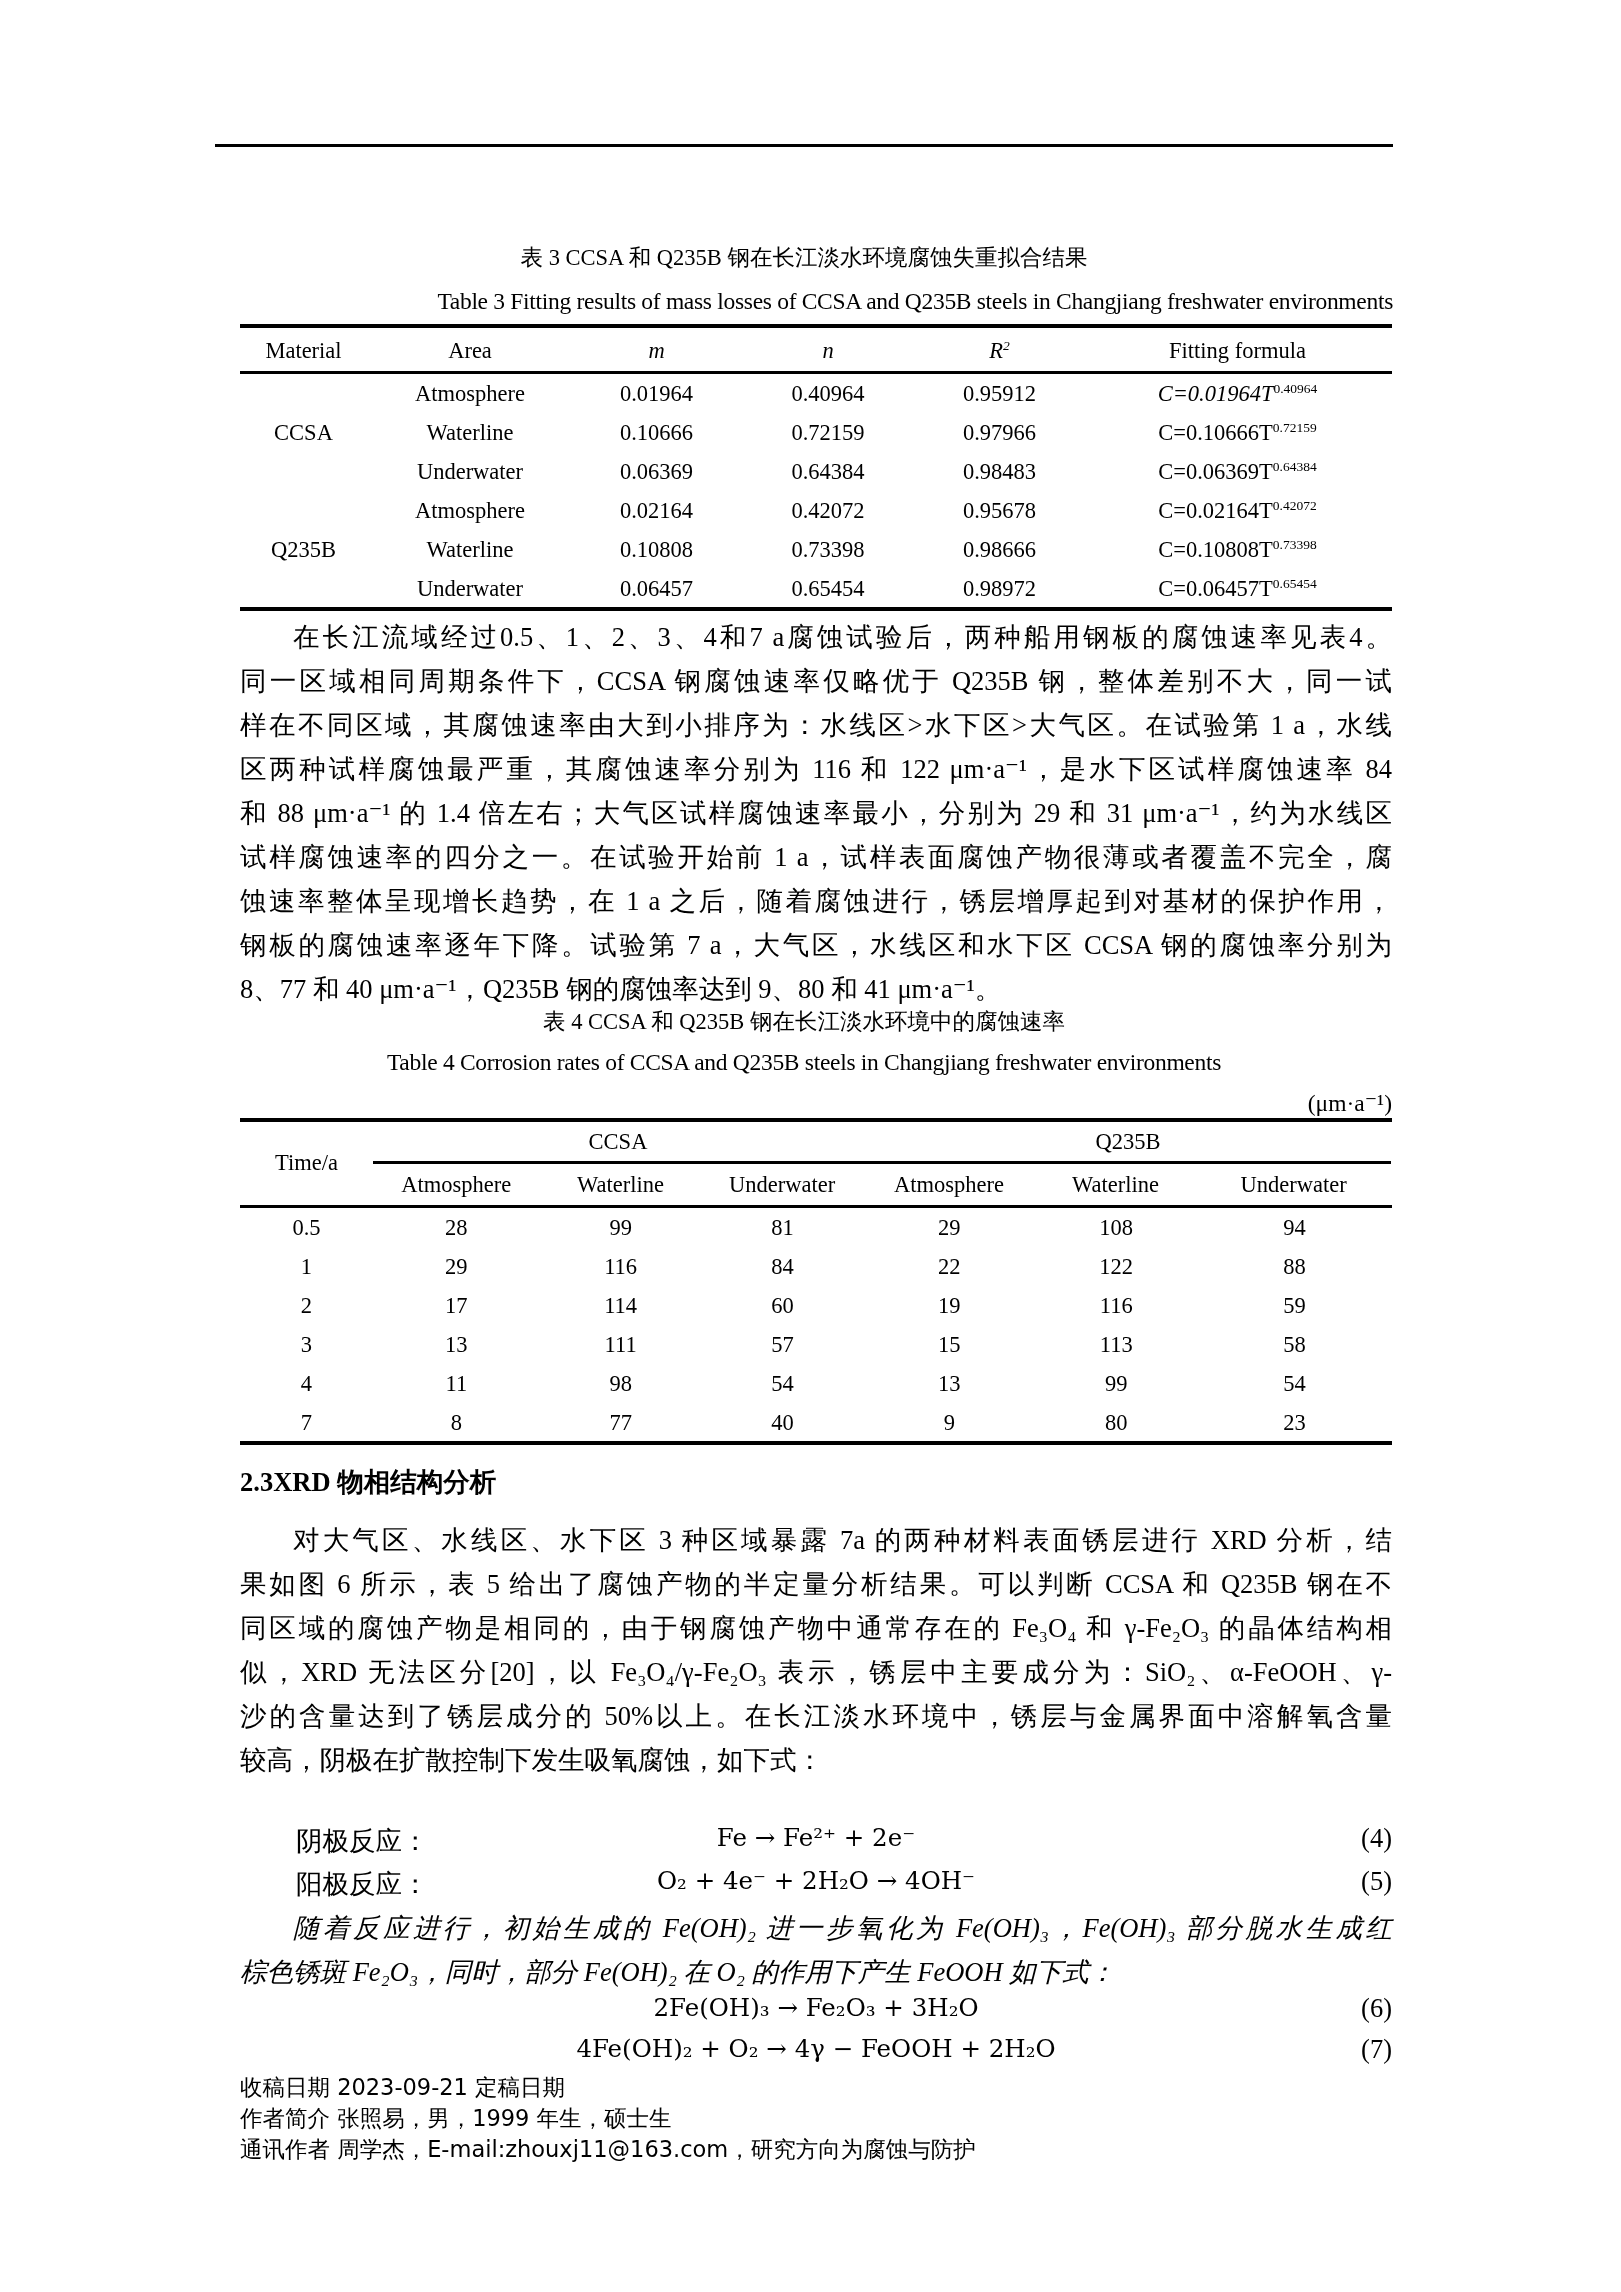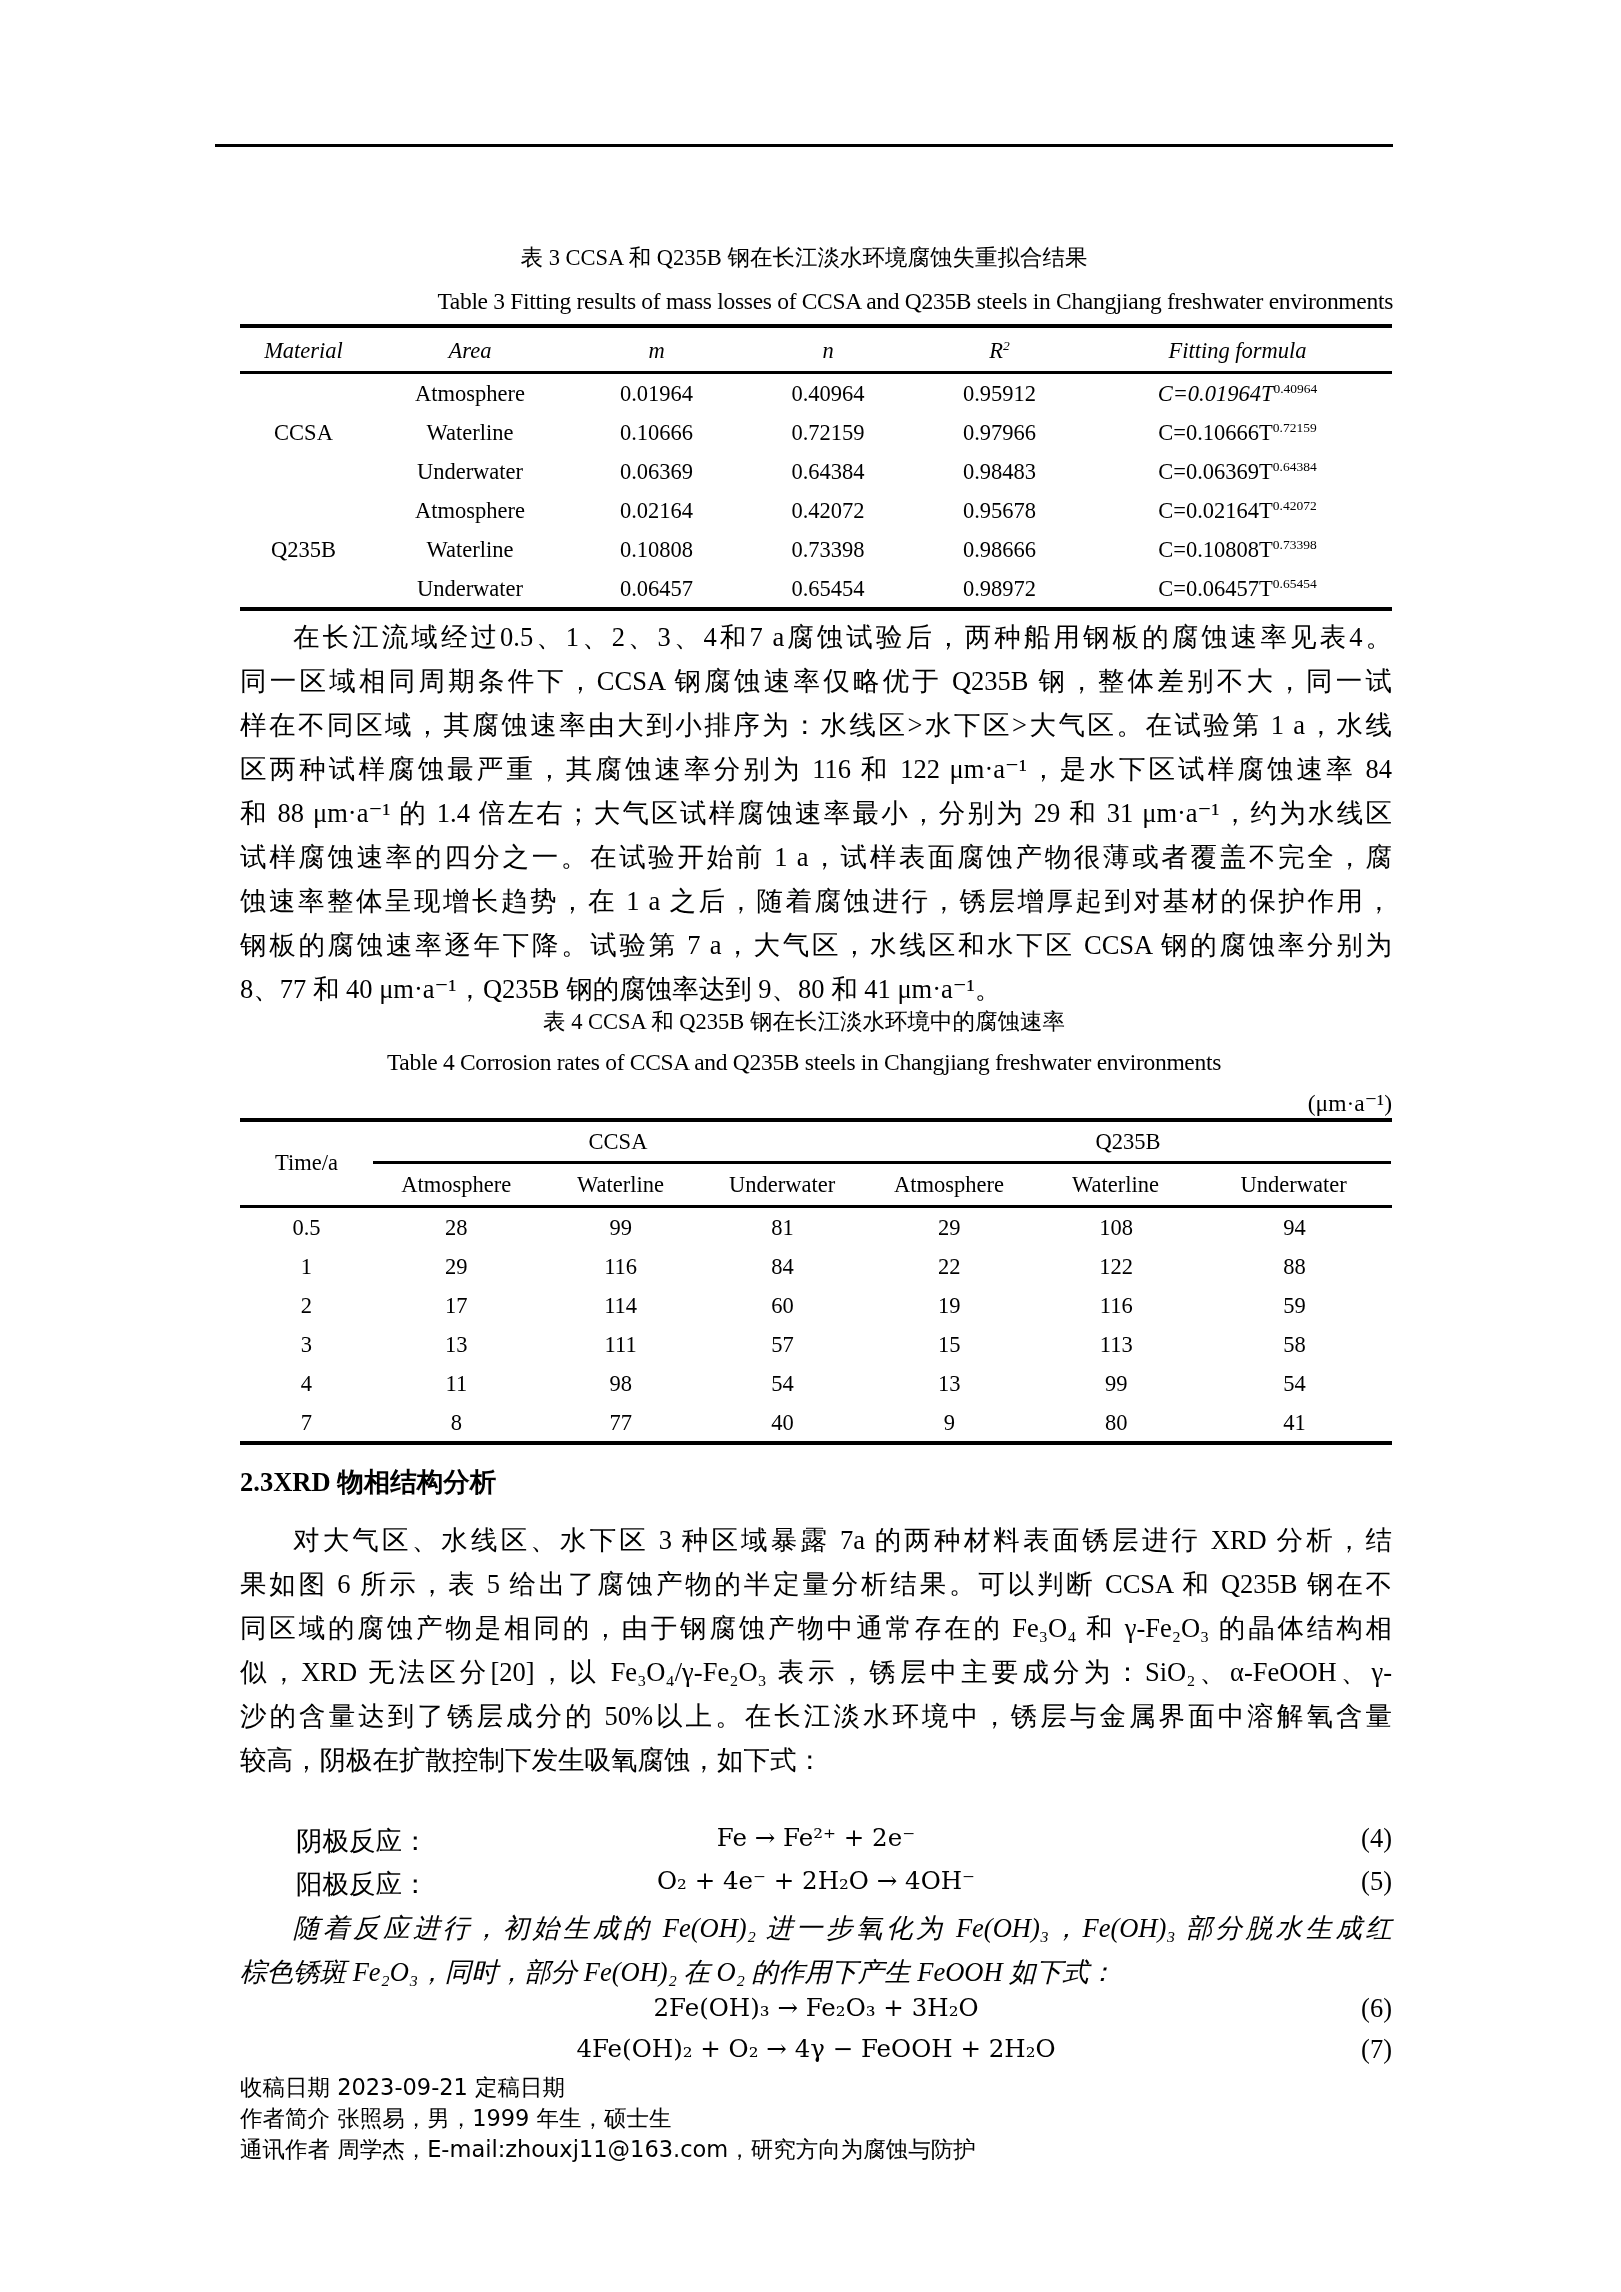--- a/index.html
+++ b/index.html
@@ -10,21 +10,21 @@
 
   .caption-cn { position: absolute; left: 215px; width: 1178px; text-align: center; font-size: 22.5px; }
   .caption-en { position: absolute; left: 215px; width: 1178px; text-align: center; font-size: 23.5px; letter-spacing: -0.3px; }
 
   table.tbl { position: absolute; left: 240px; width: 1152px; border-collapse: collapse; font-size: 22.5px; }
   table.tbl td, table.tbl th { text-align: center; font-weight: normal; padding: 0; }
   .rule-thick { position: absolute; left: 240px; width: 1152px; height: 3.9px; background: #000; }
   .rule-mid { position: absolute; height: 2.9px; background: #000; }
 
   .t3 td { height: 39px; }
-  .t3 .hdr td { height: 45px; font-style: italic; }
+  .t3 .hdr td { height: 45px; }
   .italic { font-style: italic; }
   sup { font-size: 60%; vertical-align: super; line-height: 0; }
 
   .t4 td { height: 39px; }
   .unit { position: absolute; right: 229px; font-size: 23.5px; }
 
   .para { position: absolute; left: 240px; width: 1152px; font-size: 26.5px; line-height: 44px; }
   .para .line { display: block; white-space: nowrap; text-align: justify; text-align-last: justify; height: 44px; }
   .para .line.last { text-align-last: left; }
   .indent { padding-left: 53px; }
@@ -231,21 +231,21 @@
       <td>99</td>
       <td>54</td>
     </tr>
     <tr>
       <td>7</td>
       <td>8</td>
       <td>77</td>
       <td>40</td>
       <td>9</td>
       <td>80</td>
-      <td>41</td>
+      <td>23</td>
     </tr>
   </tbody>
     </table>
   <div class="rule-thick" style="top:1441px;"></div>
 
   <div class="section-title" style="top:1464px;">2.3XRD 物相结构分析</div>
 
   <div class="para" style="top:1518px;">
     <span class="line indent">对大气区、水线区、水下区 3 种区域暴露 7a 的两种材料表面锈层进行 XRD 分析，结</span>
     <span class="line">果如图 6 所示，表 5 给出了腐蚀产物的半定量分析结果。可以判断 CCSA 和 Q235B 钢在不</span>

